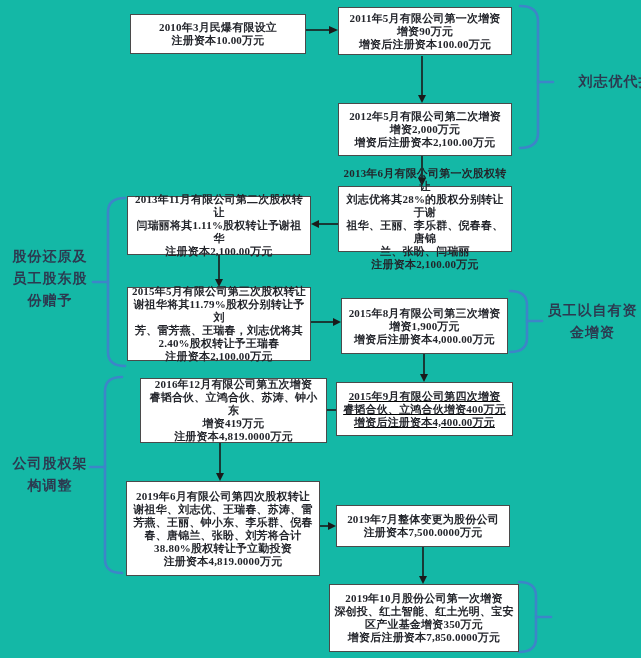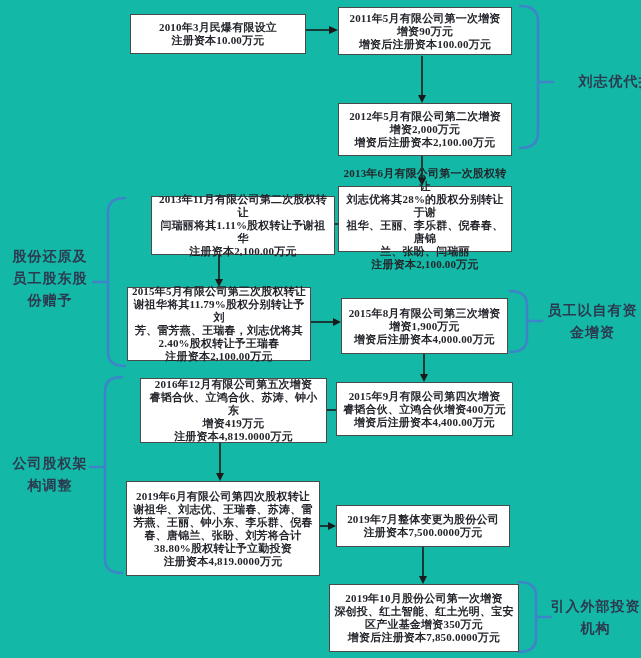--- a/index.html
+++ b/index.html
@@ -121,38 +121,38 @@
 增资2,000万元
 增资后注册资本2,100.00万元</div>
   </div>
   <div class="box" style="left:338px;top:186px;width:174px;height:66px;">
     <div class="box-text">2013年6月有限公司第一次股权转让
 刘志优将其28%的股权分别转让于谢
 祖华、王丽、李乐群、倪春春、唐锦
 兰、张盼、闫瑞丽
 注册资本2,100.00万元</div>
   </div>
-  <div class="box" style="left:127px;top:196px;width:184px;height:59px;margin-left:24px;">
+  <div class="box" style="left:127px;top:196px;width:184px;height:59px;">
     <div class="box-text">2013年11月有限公司第二次股权转让
 闫瑞丽将其1.11%股权转让予谢祖华
 注册资本2,100.00万元</div>
   </div>
   <div class="box" style="left:127px;top:287px;width:184px;height:74px;">
     <div class="box-text">2015年5月有限公司第三次股权转让
 谢祖华将其11.79%股权分别转让予刘
 芳、雷芳燕、王瑞春，刘志优将其
 2.40%股权转让予王瑞春
 注册资本2,100.00万元</div>
   </div>
   <div class="box" style="left:341px;top:298px;width:167px;height:56px;">
     <div class="box-text">2015年8月有限公司第三次增资
 增资1,900万元
 增资后注册资本4,000.00万元</div>
   </div>
-  <div class="box" style="left:336px;top:382px;width:177px;height:54px;">
+  <div class="box" style="left:336px;top:382px;width:177px;height:54px;text-decoration:underline;">
     <div class="box-text">2015年9月有限公司第四次增资
 睿韬合伙、立鸿合伙增资400万元
 增资后注册资本4,400.00万元</div>
   </div>
   <div class="box" style="left:140px;top:378px;width:187px;height:65px;">
     <div class="box-text">2016年12月有限公司第五次增资
 睿韬合伙、立鸿合伙、苏涛、钟小东
 增资419万元
 注册资本4,819.0000万元</div>
   </div>
@@ -176,16 +176,14 @@
   </div>
 
   <div class="side-label" style="left:572px;top:71px;width:88px;">刘志优代持</div>
   <div class="side-label" style="left:544px;top:300px;width:97px;">员工以自有资
 金增资</div>
   <div class="side-label" style="left:4px;top:246px;width:92px;">股份还原及
 员工股东股
 份赠予</div>
   <div class="side-label" style="left:2px;top:453px;width:96px;">公司股权架
 构调整</div>
-  <div class="side-label" style="left:550px;top:596px;width:91px;">引入外部投资
-机构</div>
 
 </div>
 
 </body></html>

